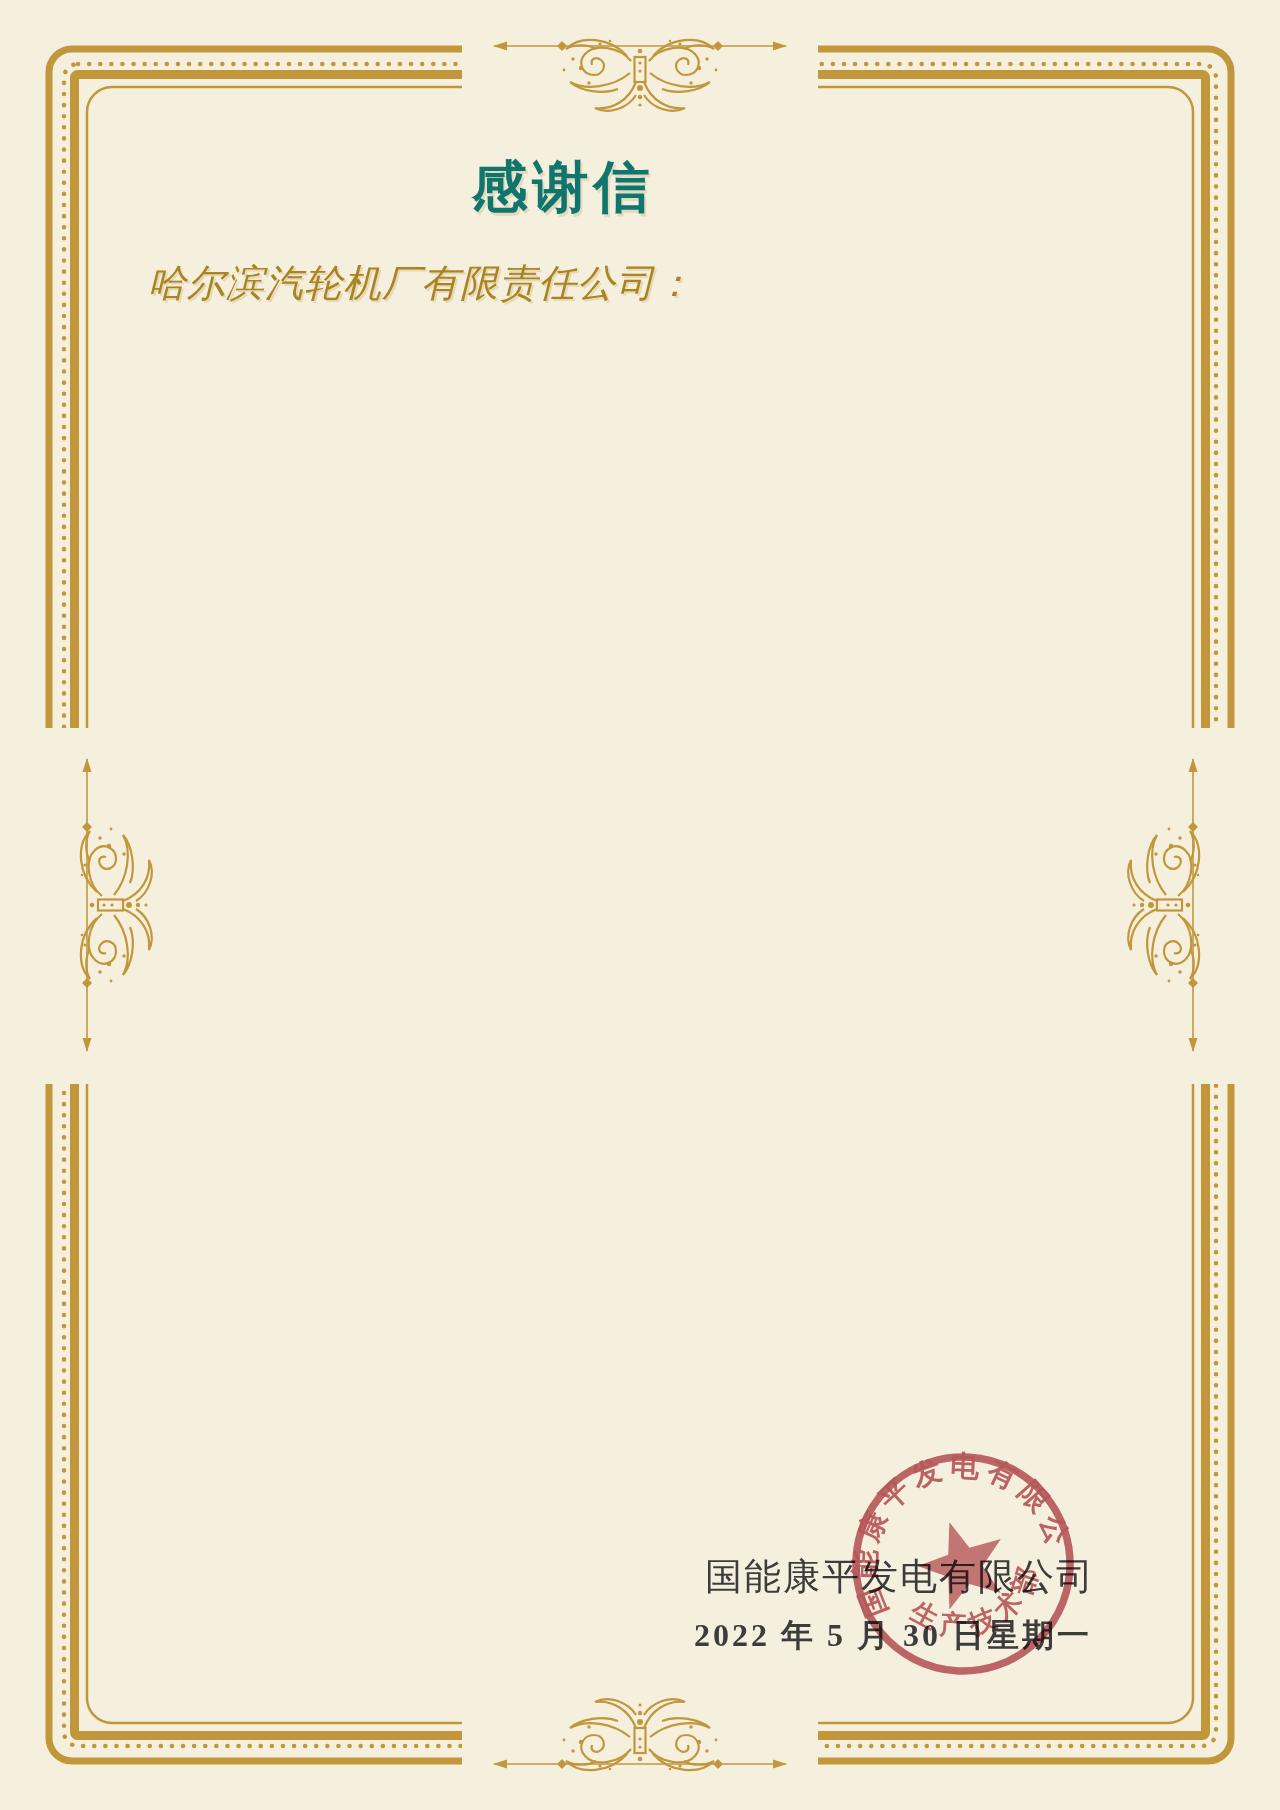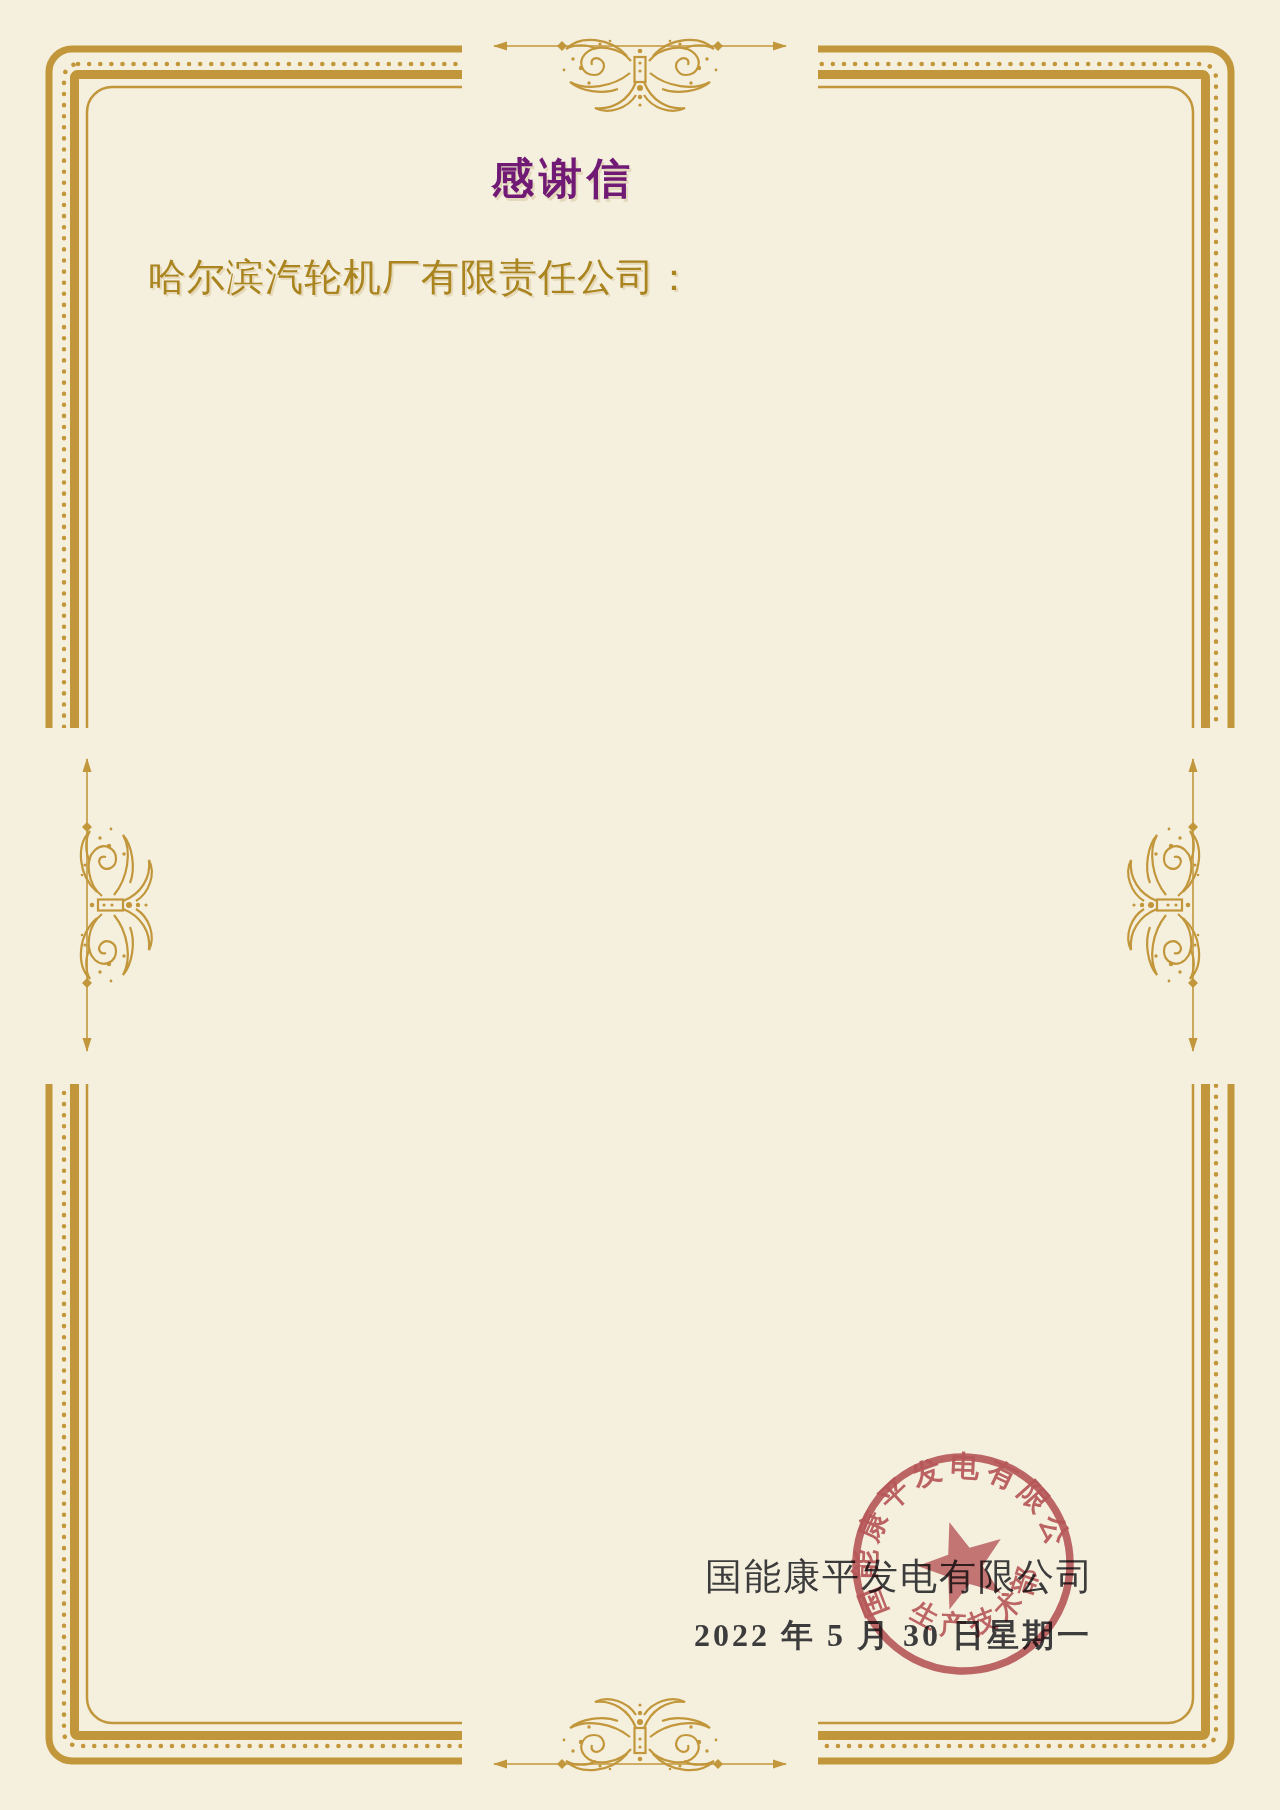--- a/index.html
+++ b/index.html
@@ -10,34 +10,34 @@
     overflow:hidden;
     font-family:"Liberation Sans",sans-serif;
   }
   .border-svg{position:absolute;left:0;top:0;z-index:1;}
   .content{
     position:absolute;left:148px;top:0;width:830px;z-index:2;
   }
   .title{
     margin:150px 0 0 0;
     text-align:center;
-    font-size:43px;font-weight:bold;
+    font-size:56px;font-weight:bold;
     letter-spacing:5px;
-    color:#701a75;
+    color:#0f766e;
     text-shadow:2px 3px 0 rgba(170,140,70,0.22);
   }
   .body-text{
     color:#a9841f;
     font-size:38px;
     line-height:58px;
     letter-spacing:1px;
     text-align:justify;
     text-shadow:2px 2px 0 rgba(190,160,95,0.28);
   }
-  .salutation{margin:40px 0 0 0;}
+  .salutation{margin:28px 0 0 0;font-style:italic;}
   .para{margin:0;text-indent:2em;}
   .signature{
     position:absolute;right:185px;top:1552px;z-index:2;
     font-family:"Liberation Serif",serif;
     font-size:37px;letter-spacing:2px;color:#3c3c3c;
   }
   .date-line{
     position:absolute;right:188px;top:1614px;z-index:2;
     font-family:"Liberation Serif",serif;
     font-size:32px;letter-spacing:3px;color:#3c3c3c;font-weight:bold;

